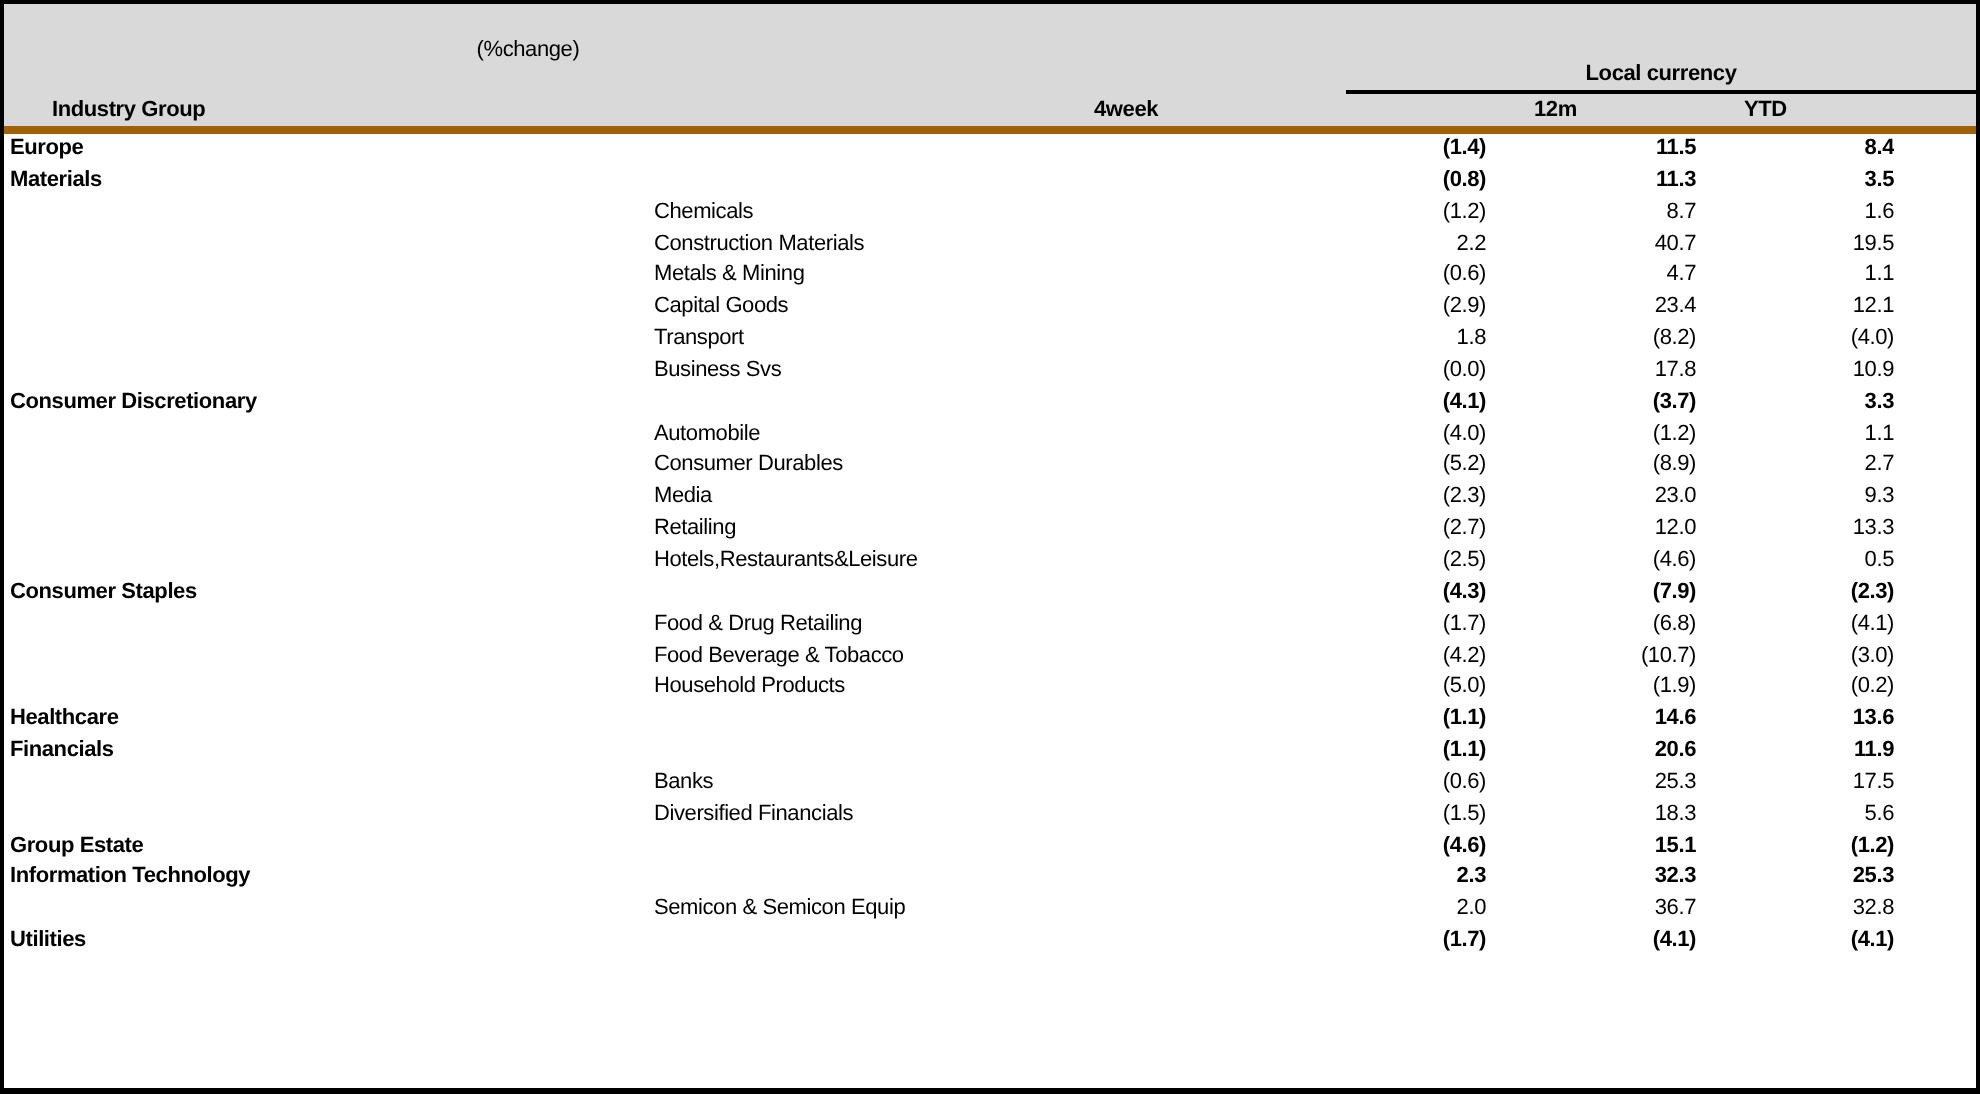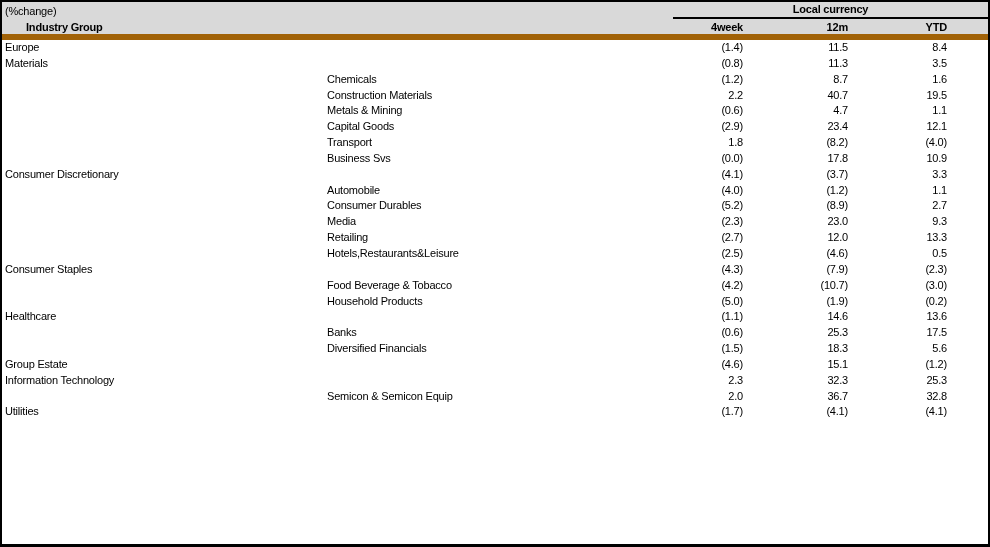--- a/index.html
+++ b/index.html
@@ -21,58 +21,59 @@
   table.report-table {
     width: 100%;
     border-collapse: collapse;
     table-layout: fixed;
   }
   thead { background: #d9d9d9; }
   thead td, thead th { font-weight: normal; vertical-align: bottom; }
   tr.hdr-row-1 { height: 17px; }
   tr.hdr-row-2 { height: 18px; }
   .pct-cell {
-    text-align: left;
+    text-align: center;
     padding-left: 3px;
     vertical-align: middle;
     font-weight: normal;
   }
   .lc-cell { padding: 0; vertical-align: bottom; }
   .lc-inner {
     margin-left: 150px;
     text-align: center;
     font-weight: bold;
     border-bottom: 2px solid #000000;
     padding-bottom: 1px;
     line-height: 14px;
+    margin-top: 28px;
   }
   .industry-group-cell {
     text-align: left;
     padding-left: 3px;
     font-weight: bold;
     vertical-align: middle;
   }
   .col-hdr {
-    text-align: right;
+    text-align: left;
     font-weight: bold;
     vertical-align: middle;
     padding: 0;
   }
-  tr.hdr-row-2 td { border-bottom: 6px solid #a16207; padding-left: 24px; }
+  tr.hdr-row-2 td { border-bottom: 4px solid #a16207; padding-left: 24px; }
   tbody td {
     height: 15.85px;
     line-height: 15.85px;
     padding: 0;
     white-space: nowrap;
     overflow: hidden;
   }
   tbody td.label-cell { text-align: left; padding-left: 3px; }
   tbody tr.row-sub td.label-cell { padding-left: 325px; margin-left: 20px; }
   tbody td.num-cell { text-align: right; }
-  tbody tr.row-sector { font-weight: normal; }
+  tbody tr.row-sector { font-weight: bold; }
   tbody tr.row-sub { font-weight: normal; }
 </style>
 </head>
 <body>
 
 <div class="report-table-wrap">
   <table class="report-table">
     <colgroup>
       <col style="width:521px">
       <col style="width:220px">
@@ -195,38 +196,52 @@
           <td></td>
         </tr>
         <tr class="row-sector">
           <td class="label-cell">Consumer Staples</td>
           <td class="num-cell">(4.3)</td>
           <td class="num-cell">(7.9)</td>
           <td class="num-cell">(2.3)</td>
           <td></td>
         </tr>
         <tr class="row-sub">
+          <td class="label-cell">Food &amp; Drug Retailing</td>
+          <td class="num-cell">(1.7)</td>
+          <td class="num-cell">(6.8)</td>
+          <td class="num-cell">(4.1)</td>
+          <td></td>
+        </tr>
+        <tr class="row-sub">
           <td class="label-cell">Food Beverage &amp; Tobacco</td>
           <td class="num-cell">(4.2)</td>
           <td class="num-cell">(10.7)</td>
           <td class="num-cell">(3.0)</td>
           <td></td>
         </tr>
         <tr class="row-sub">
           <td class="label-cell">Household Products</td>
           <td class="num-cell">(5.0)</td>
           <td class="num-cell">(1.9)</td>
           <td class="num-cell">(0.2)</td>
           <td></td>
         </tr>
         <tr class="row-sector">
           <td class="label-cell">Healthcare</td>
           <td class="num-cell">(1.1)</td>
           <td class="num-cell">14.6</td>
           <td class="num-cell">13.6</td>
+          <td></td>
+        </tr>
+        <tr class="row-sector">
+          <td class="label-cell">Financials</td>
+          <td class="num-cell">(1.1)</td>
+          <td class="num-cell">20.6</td>
+          <td class="num-cell">11.9</td>
           <td></td>
         </tr>
         <tr class="row-sub">
           <td class="label-cell">Banks</td>
           <td class="num-cell">(0.6)</td>
           <td class="num-cell">25.3</td>
           <td class="num-cell">17.5</td>
           <td></td>
         </tr>
         <tr class="row-sub">

